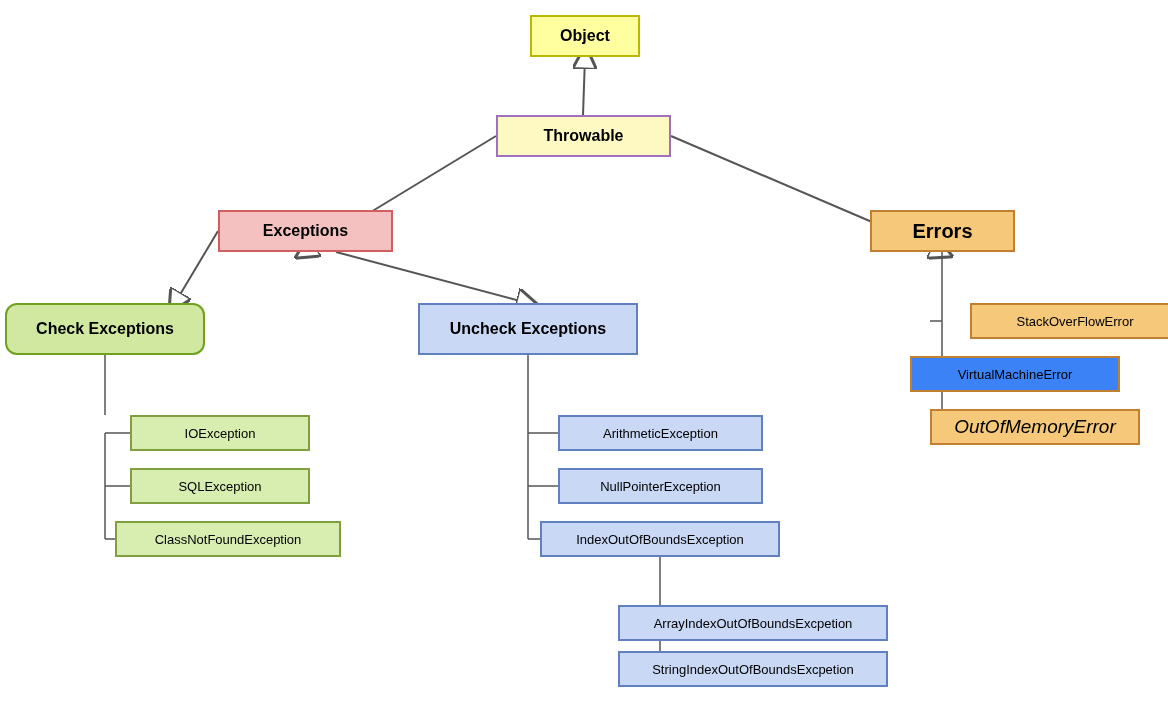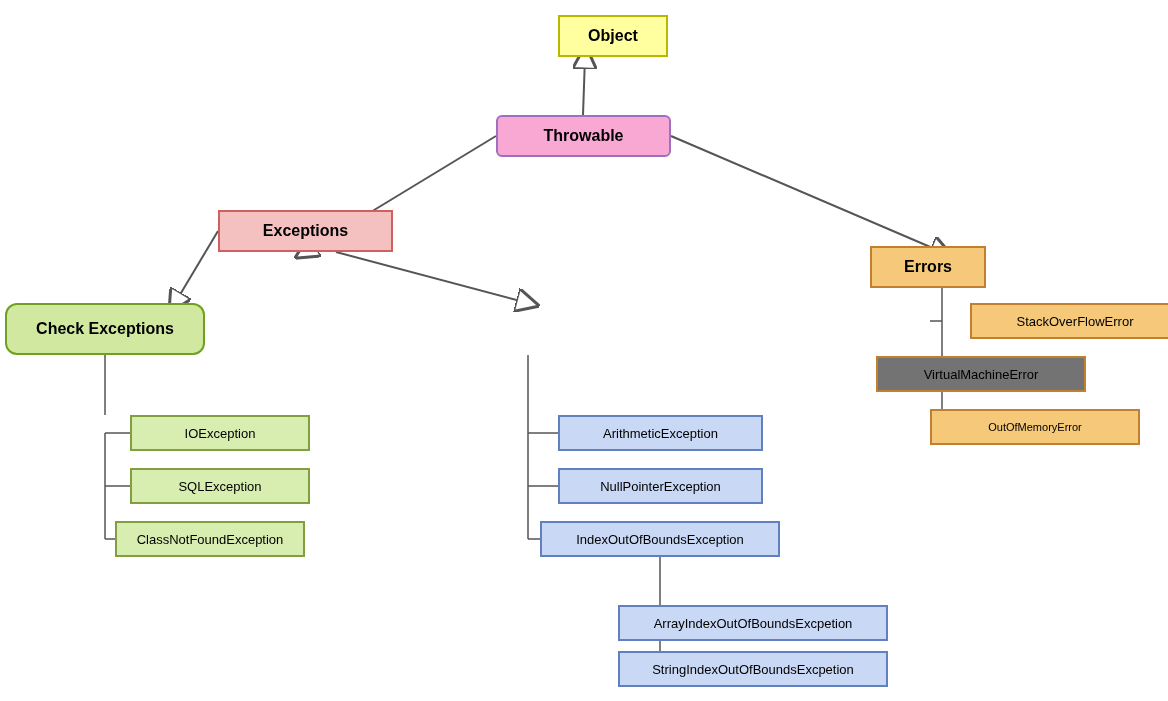--- a/index.html
+++ b/index.html
@@ -26,45 +26,42 @@
       font-size: 14px;
       border: 2px solid #999;
       padding: 6px 10px;
     }
     .node-object {
       background: #ffffa0;
       border-color: #b8b800;
       left: 530px; top: 15px;
       width: 110px; height: 42px;
       font-size: 16px;
-      margin-left: 28px;
     }
     .node-throwable {
-      background: #f9a8d4;
+      background: #fef9c3;
       border-color: #a070c0;
       left: 496px; top: 115px;
       width: 175px; height: 42px;
       font-size: 16px;
-      border-radius: 6px;
     }
     .node-exceptions {
       background: #f5c0c0;
       border-color: #d06060;
       left: 218px; top: 210px;
       width: 175px; height: 42px;
       font-size: 16px;
       justify-content: center;
     }
     .node-errors {
       background: #f5c87a;
       border-color: #c08030;
       left: 870px; top: 210px;
-      width: 116px; height: 42px;
-      font-size: 16px;
-      margin-top: 36px;
+      width: 145px; height: 42px;
+      font-size: 20px;
     }
     .node-check {
       background: #d0e8a0;
       border-color: #70a020;
       left: 5px; top: 303px;
       width: 200px; height: 52px;
       font-size: 16px;
       border-radius: 12px;
     }
     .node-uncheck {
@@ -88,21 +85,21 @@
       border-color: #80a040;
       left: 130px; top: 468px;
       width: 180px; height: 36px;
       font-size: 13px;
       font-weight: normal;
     }
     .node-classnotfound {
       background: #d8edb0;
       border-color: #80a040;
       left: 115px; top: 521px;
-      width: 190px; height: 36px;
+      width: 226px; height: 36px;
       font-size: 13px;
       font-weight: normal;
     }
     
     .node-arithmetic {
       background: #c8d8f5;
       border-color: #6080c0;
       left: 558px; top: 415px;
       width: 205px; height: 36px;
       font-size: 13px;
@@ -145,34 +142,35 @@
     .node-stackoverflow {
       background: #f5c87a;
       border-color: #c08030;
       left: 930px; top: 303px;
       width: 210px; height: 36px;
       font-size: 13px;
       font-weight: normal;
       margin-left: 40px;
     }
     .node-virtualmachine {
-      background: #737373;
+      background: #3b82f6;
       border-color: #c08030;
-      left: 876px; top: 356px;
+      left: 910px; top: 356px;
       width: 210px; height: 36px;
       font-size: 13px;
       font-weight: normal;
     }
     .node-outofmemory {
       background: #f5c87a;
       border-color: #c08030;
       left: 930px; top: 409px;
       width: 210px; height: 36px;
-      font-size: 11px;
-      font-weight: normal;
+      font-size: 19px;
+      font-weight: normal;
+      font-style: italic;
     }
     svg.arrows {
       position: absolute;
       top: 0; left: 0;
       width: 1168px;
       height: 701px;
       pointer-events: none;
     }
     
   </style>
@@ -251,20 +249,23 @@
   </div>
 
   <div class="node node-errors">
     <span>Errors</span>
   </div>
 
   <div class="node node-check">
     <span>Check Exceptions</span>
   </div>
 
+  <div class="node node-uncheck">
+    <span>Uncheck Exceptions</span>
+  </div>
 
   <div class="node node-sqlexception">
     <span>SQLException</span>
   </div>
 
   <div class="node node-ioexception">
     <span>IOException</span>
   </div>
 
   <div class="node node-classnotfound">

